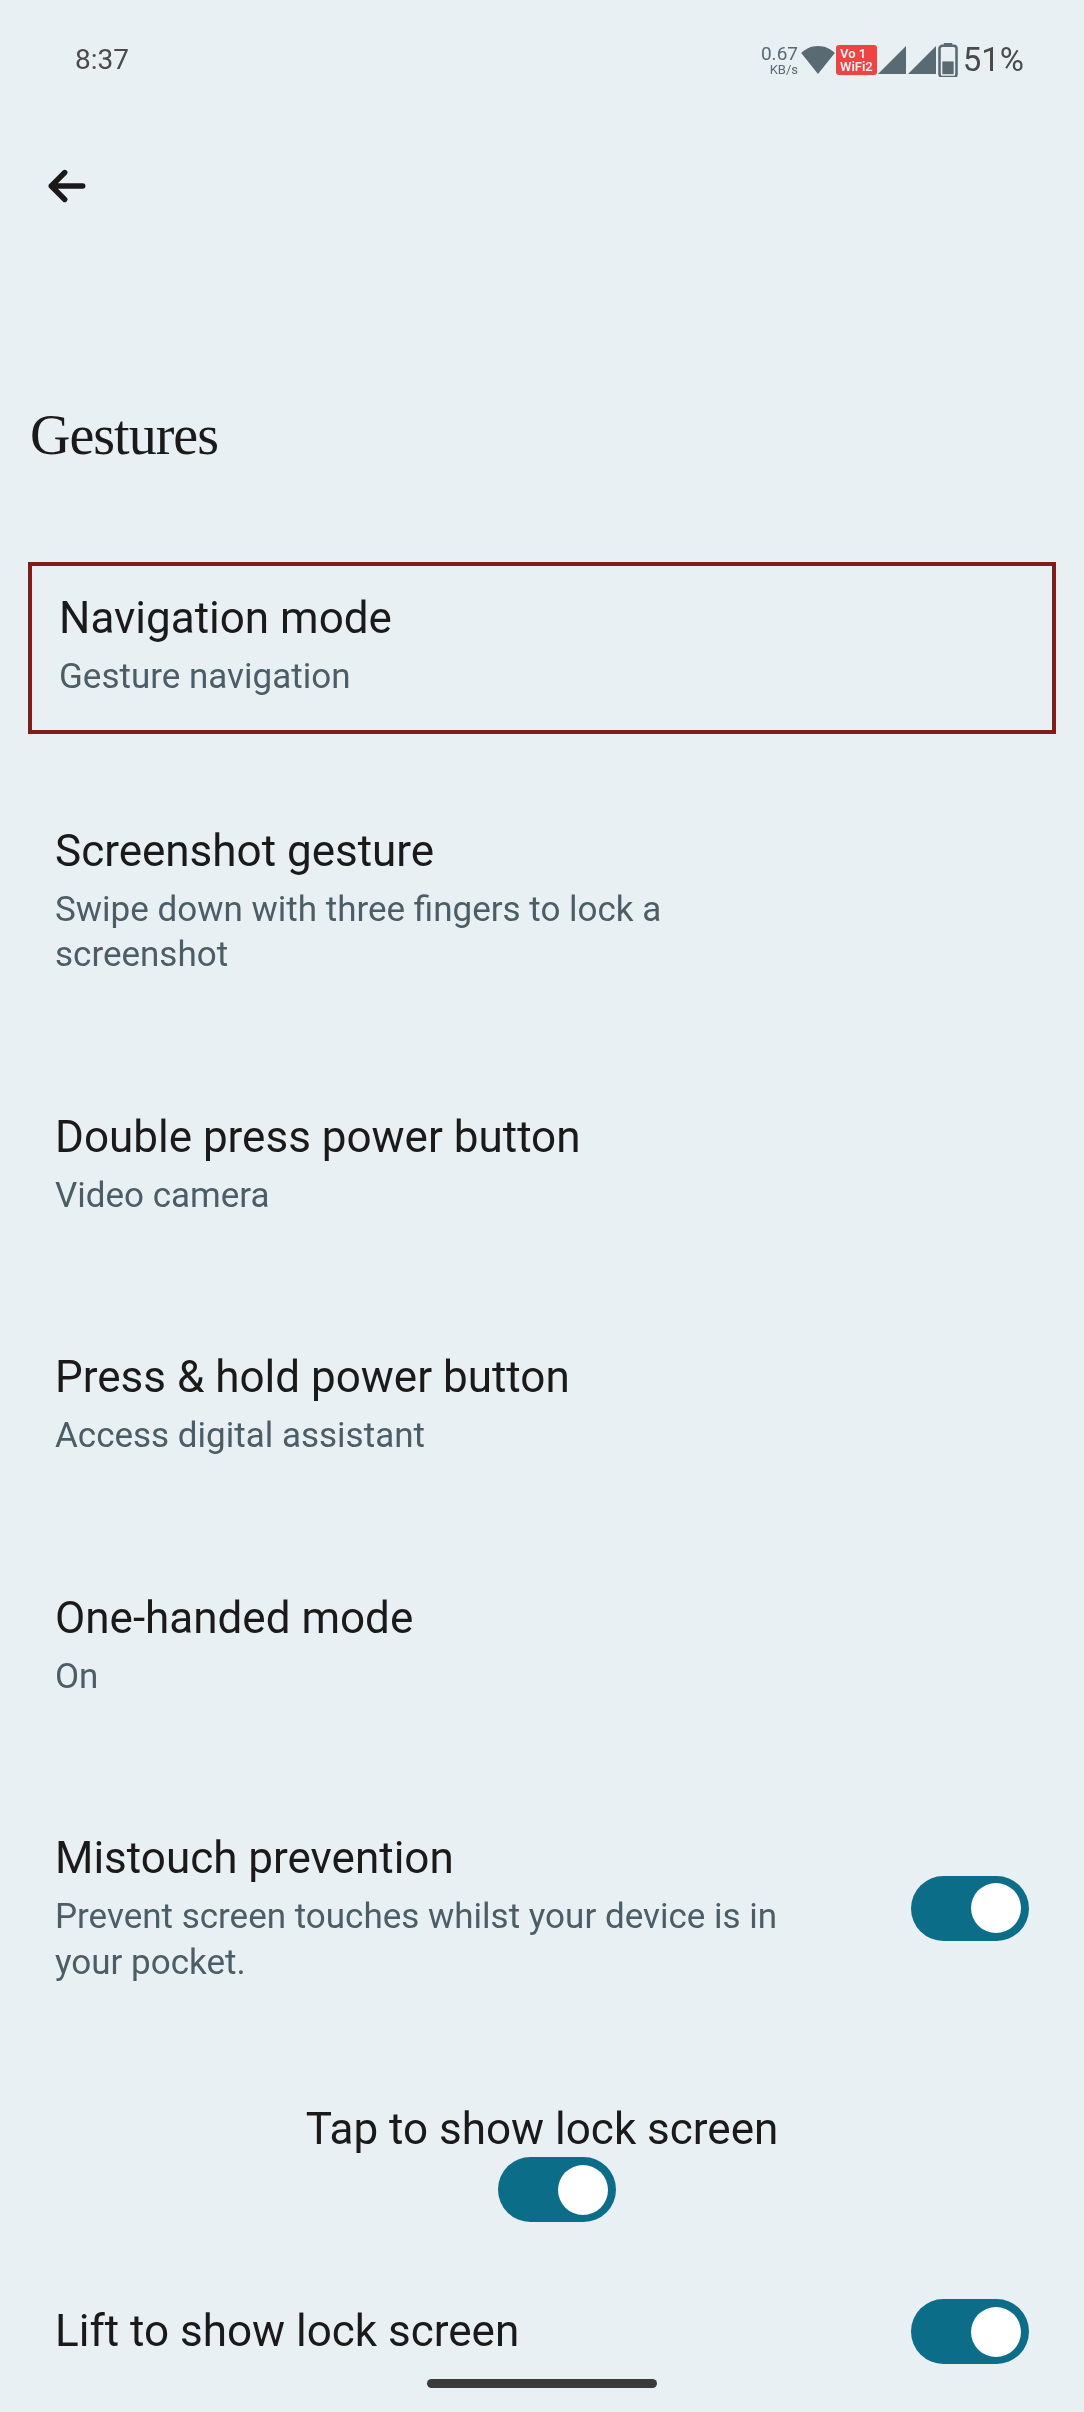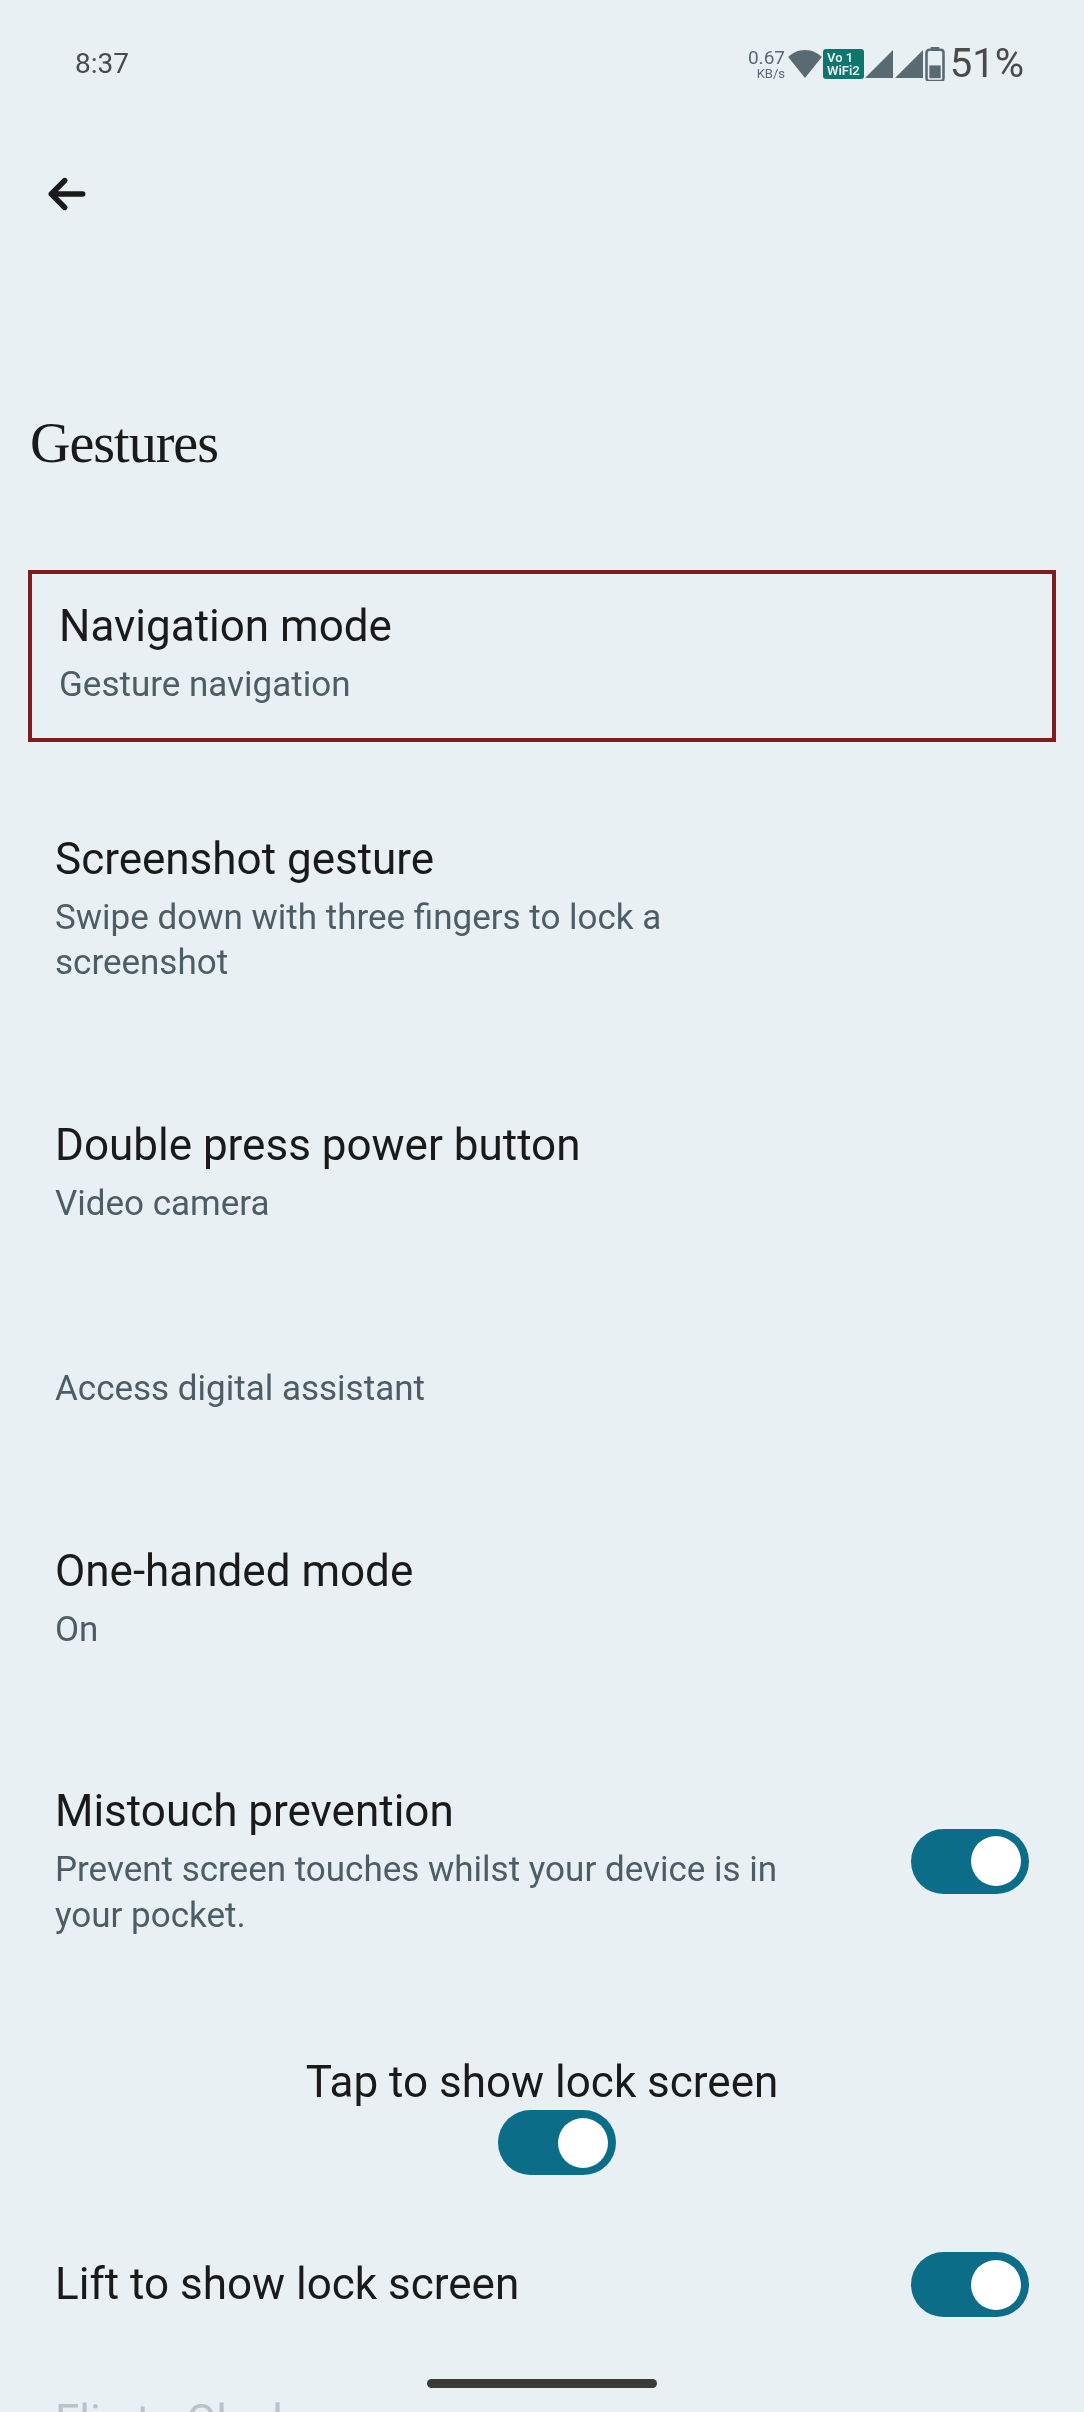--- a/index.html
+++ b/index.html
@@ -34,29 +34,29 @@
       line-height: 1;
       text-align: right;
       margin-right: 2px;
       color: #5a6a72;
     }
     .status-kbs .top { font-size: 19px; }
     .status-kbs .bot { font-size: 13px; }
     .wifi-icon svg, .signal-icon svg, .battery-icon svg { display: block; }
     .vowifi-badge {
       font-size: 13px;
-      background: #0f766e;
+      background: #ef4444;
       color: #e8f0f4;
       padding: 2px 4px;
       border-radius: 3px;
       line-height: 1;
       font-weight: 600;
     }
     .battery-text {
-      font-size: 40px;
+      font-size: 33px;
       color: #4a4a4a;
       margin-left: 4px;
     }
     .back-btn {
       padding: 60px 0 0 40px;
     }
     .back-btn svg { display: block; }
     .page-title {
       font-family: Georgia, 'Times New Roman', serif;
       font-size: 56px;
@@ -196,20 +196,21 @@
 
   <div class="setting-item gap-large">
     <div class="setting-text">
       <div class="setting-title">Double press power button</div>
       <div class="setting-subtitle">Video camera</div>
     </div>
   </div>
 
   <div class="setting-item gap-large">
     <div class="setting-text">
+      <div class="setting-title">Press &amp; hold power button</div>
       <div class="setting-subtitle">Access digital assistant</div>
     </div>
   </div>
 
   <div class="setting-item gap-large">
     <div class="setting-text">
       <div class="setting-title">One-handed mode</div>
       <div class="setting-subtitle">On</div>
     </div>
   </div>

